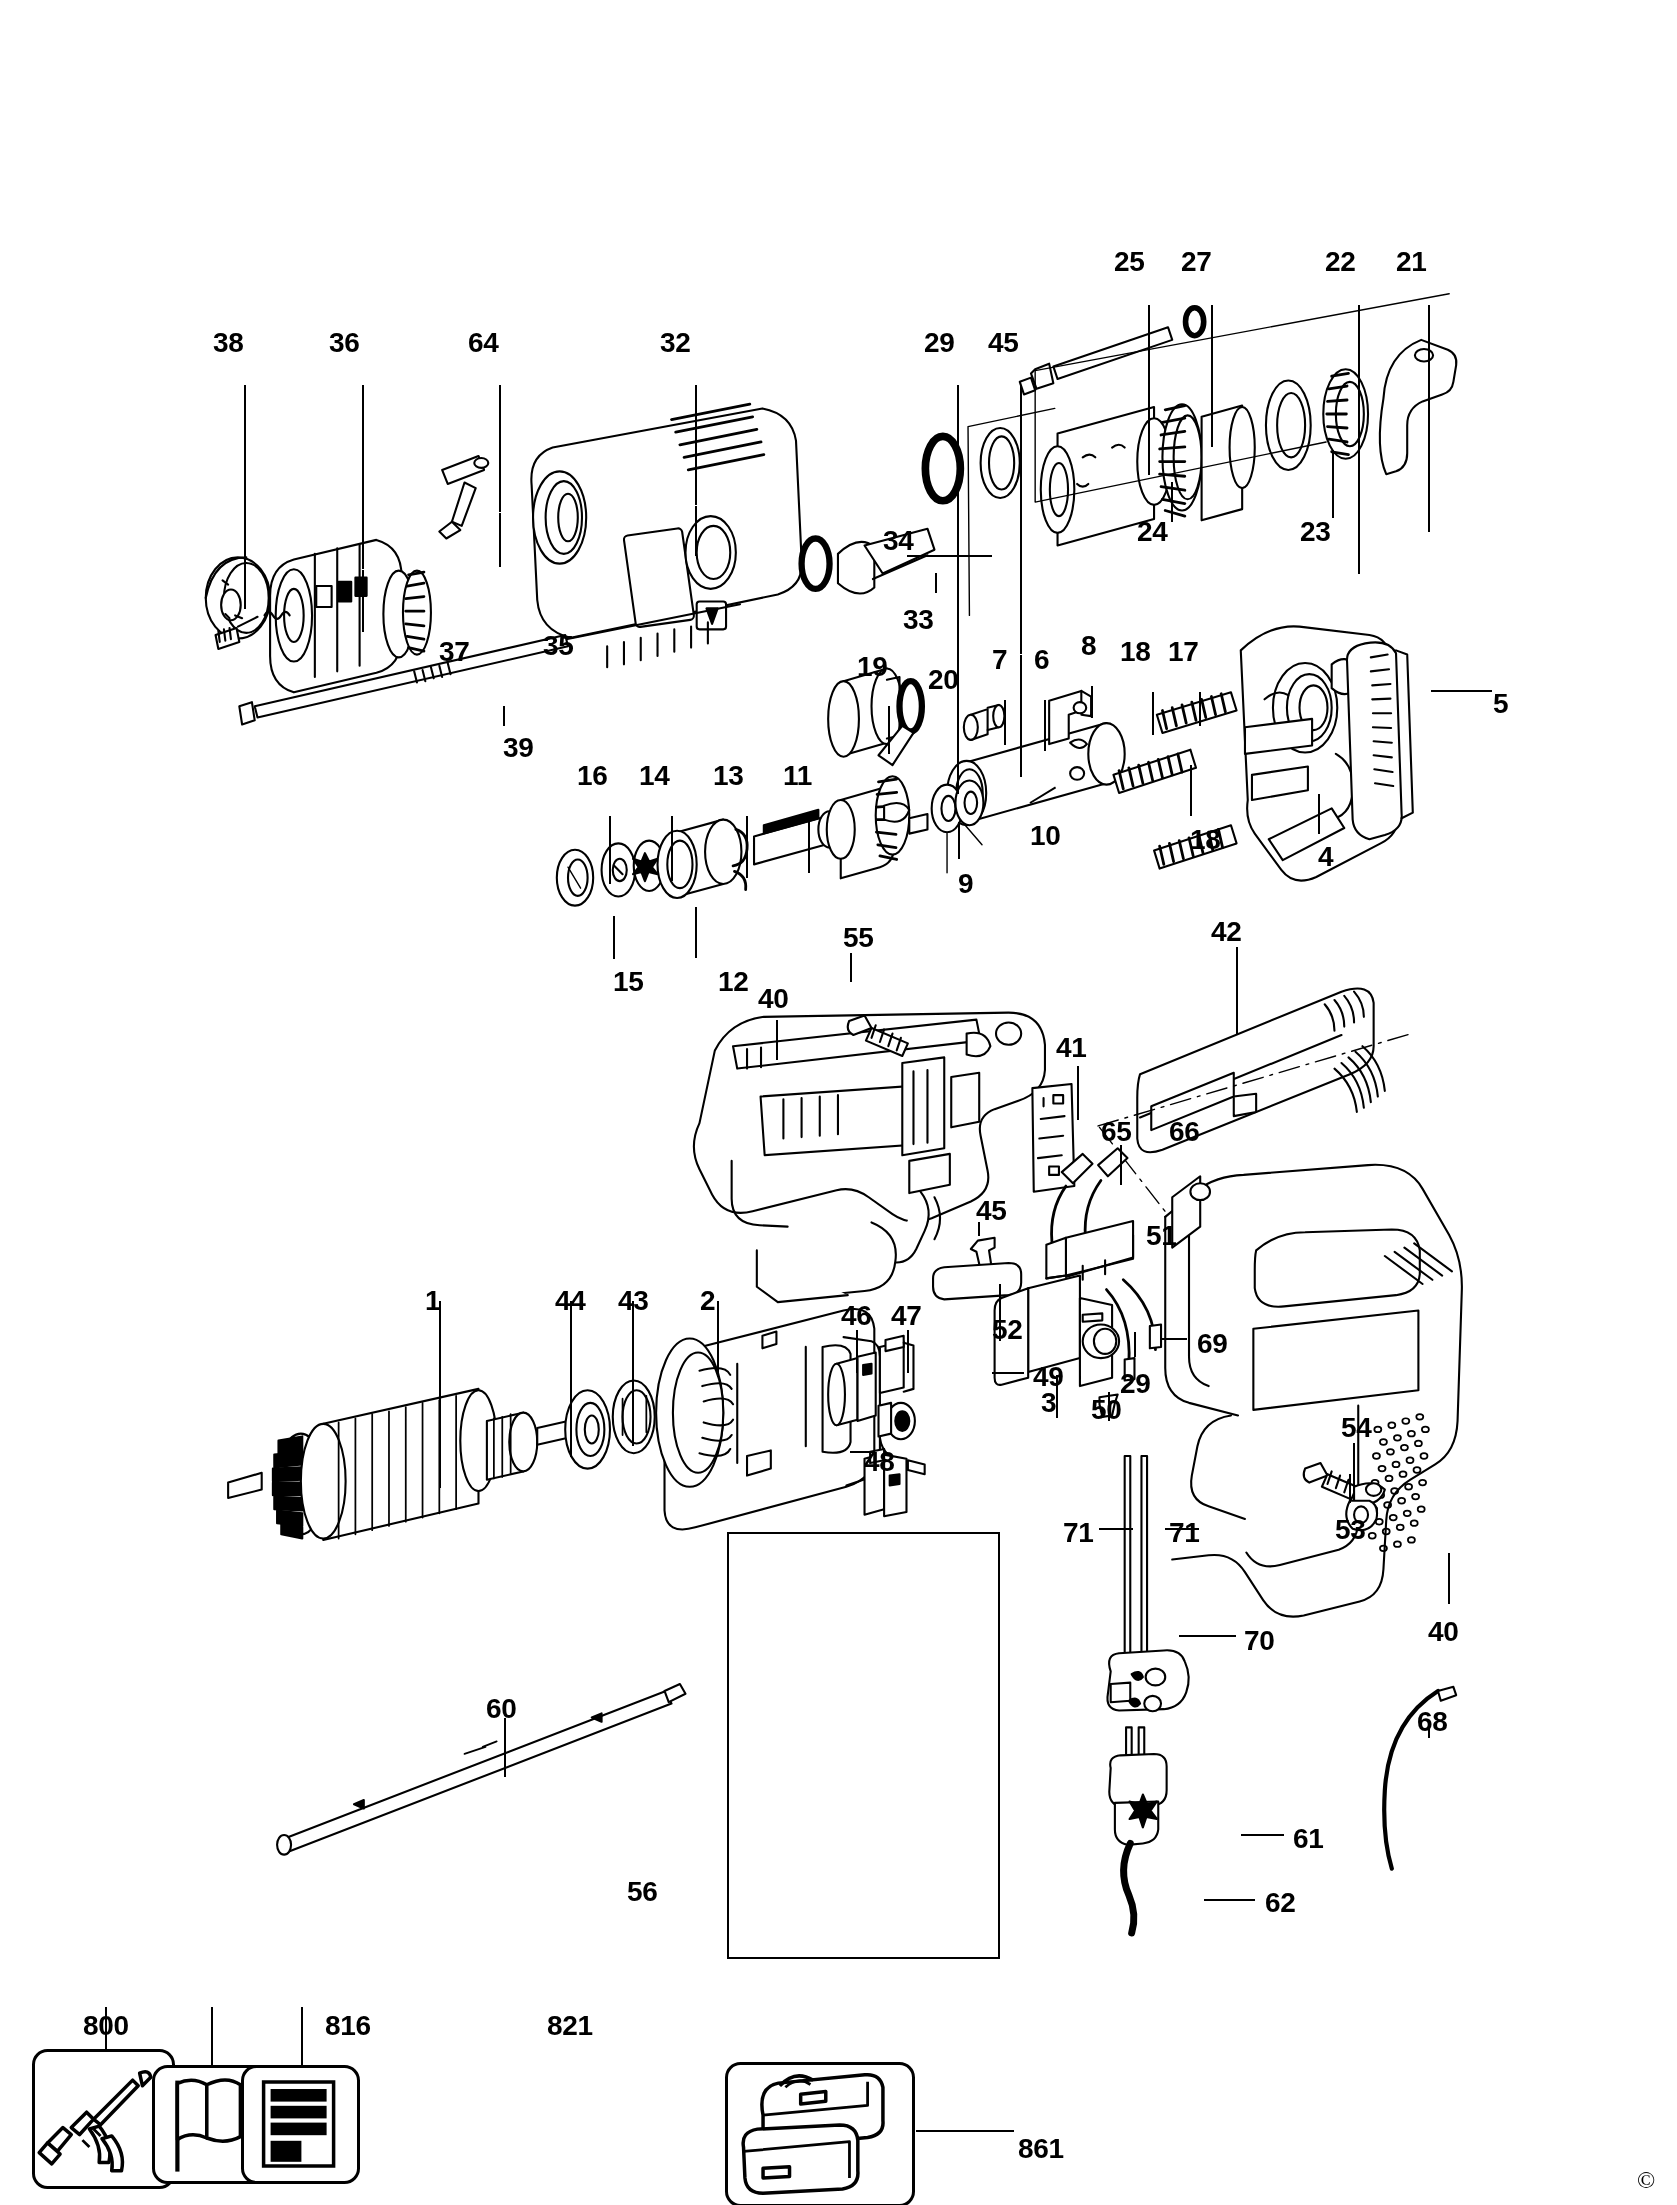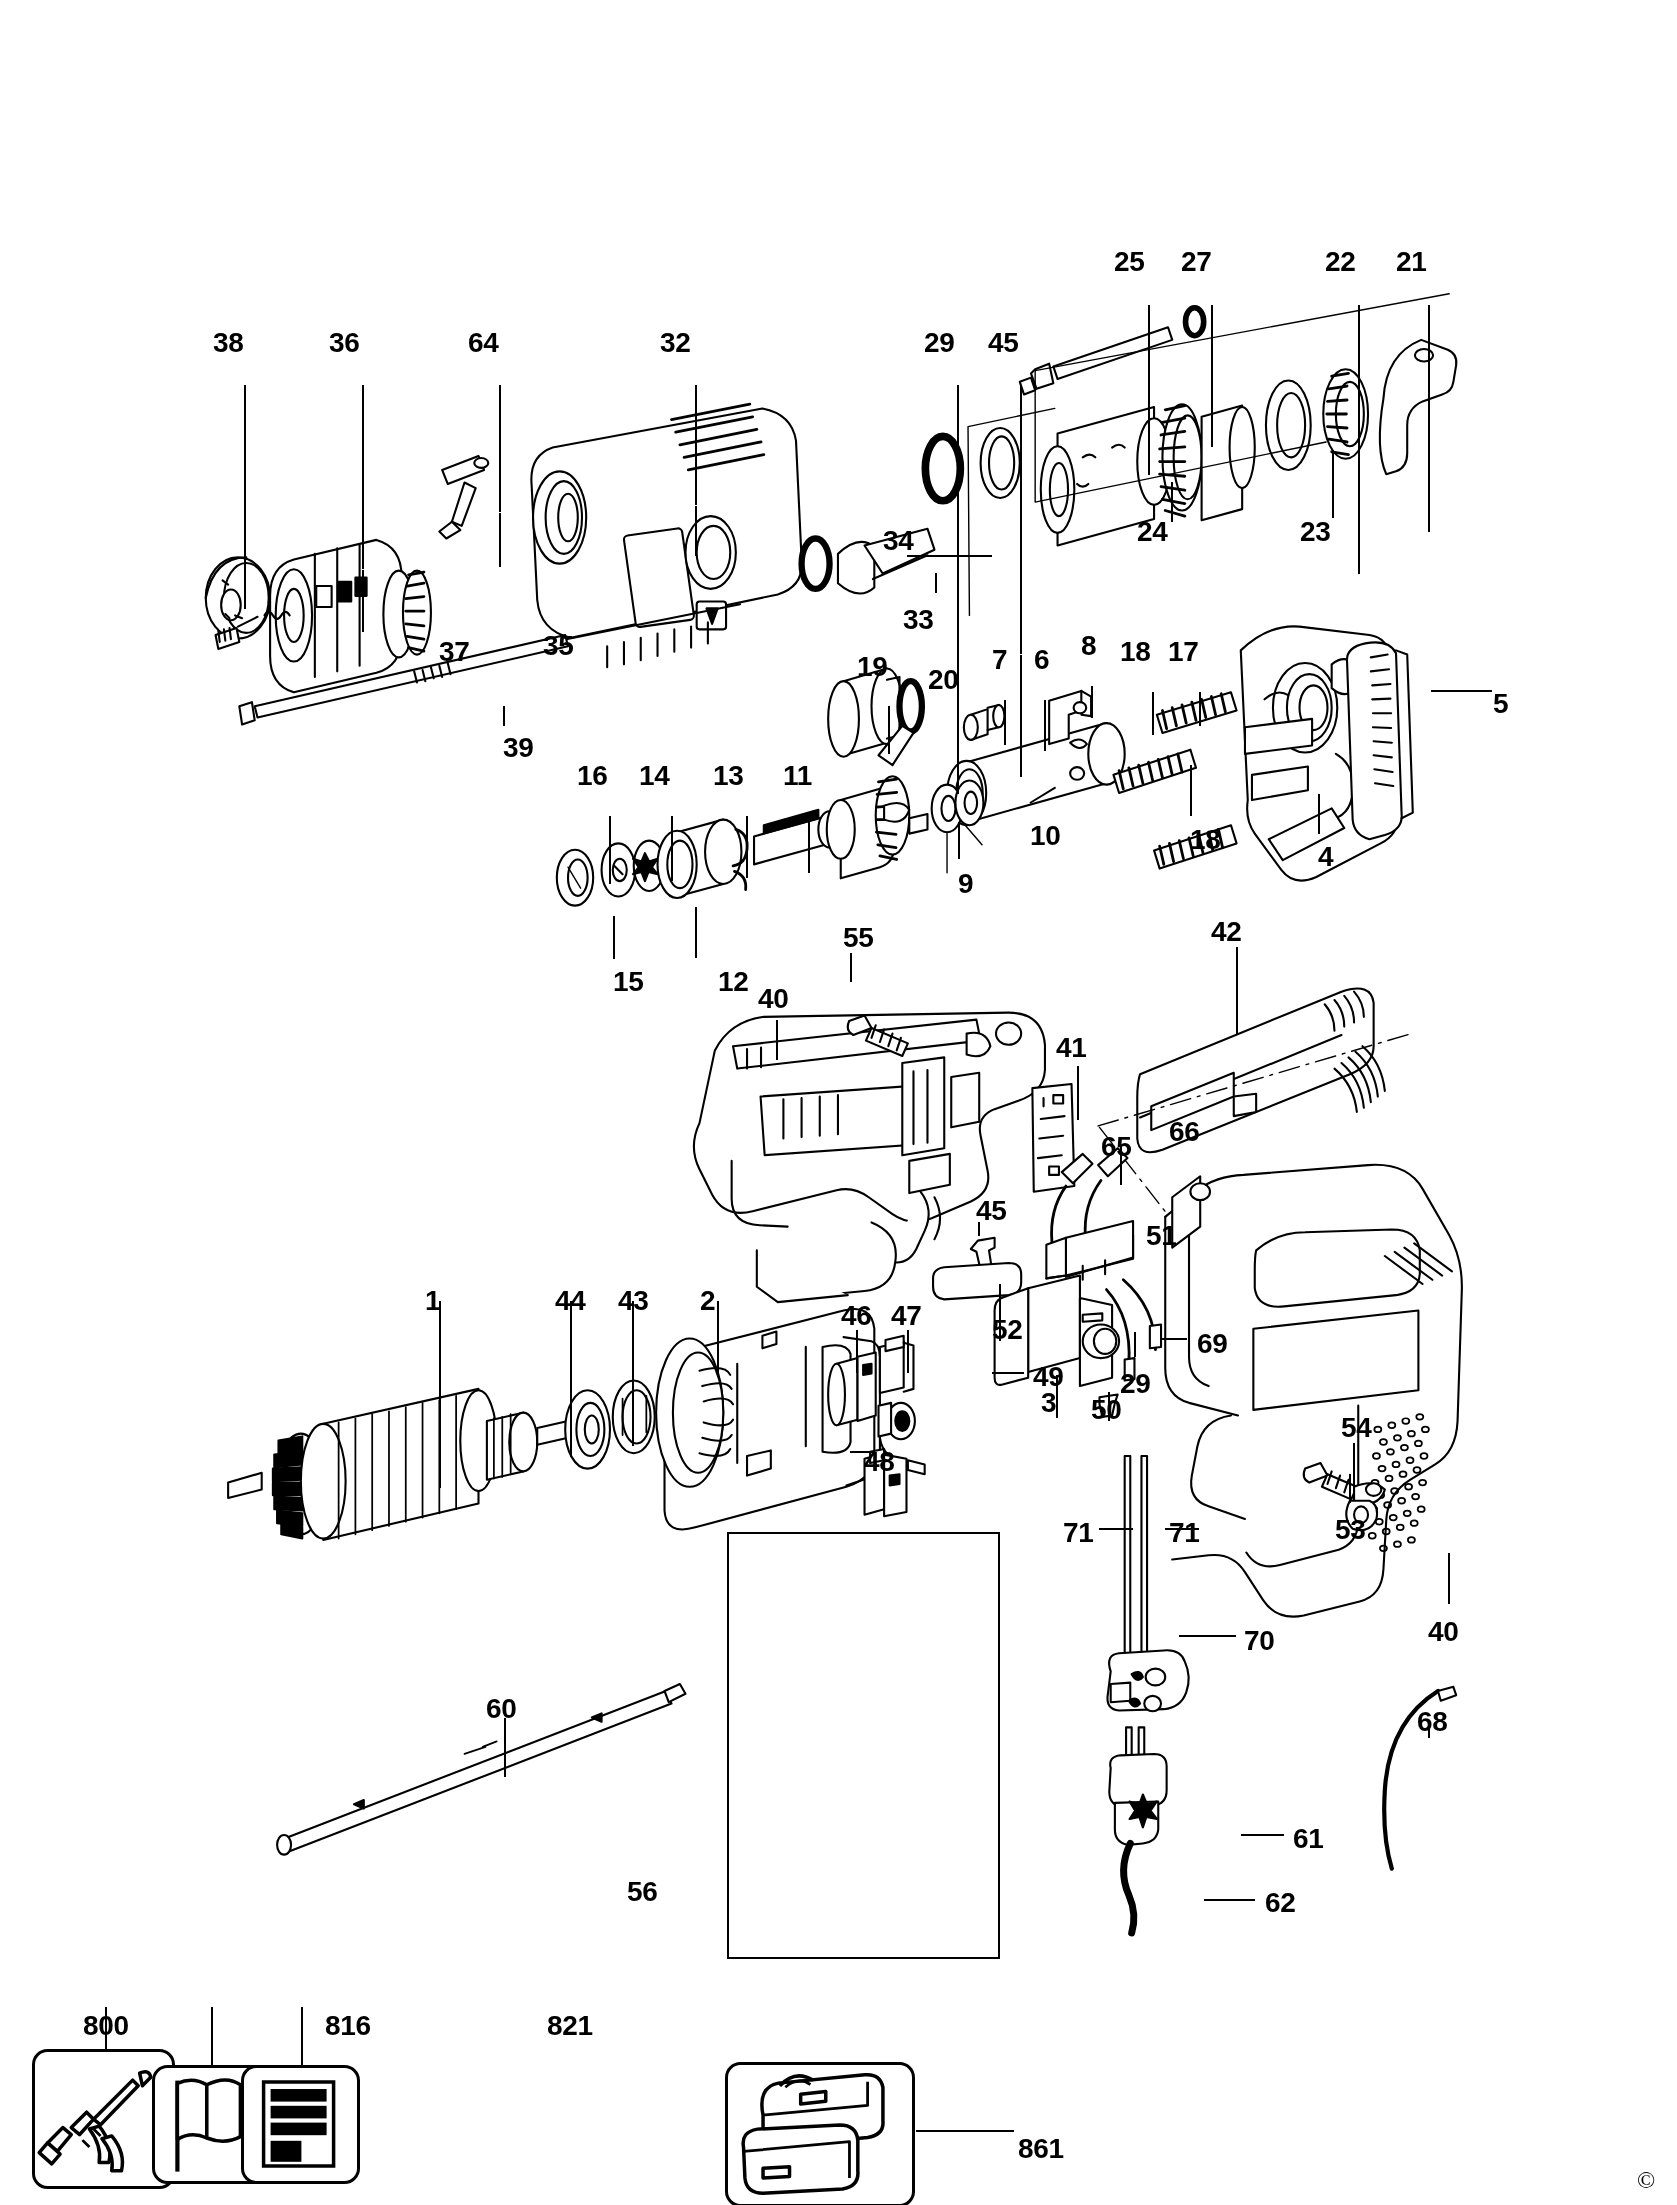--- a/index.html
+++ b/index.html
@@ -840,21 +840,21 @@
       <div class="lead v" style="left: 808px; top: 816px; height: 57px;"></div>
       <div class="lbl" style="left: 613px; top: 968px;">15</div>
       <div class="lbl" style="left: 695px; top: 968px; margin-left: 23px;">12</div>
       <div class="lbl" style="left: 958px; top: 870px;">9</div>
       <div class="lbl" style="left: 1030px; top: 822px;">10</div>
       <div class="lbl" style="left: 843px; top: 924px;">55</div>
       <div class="lbl" style="left: 758px; top: 985px;">40</div>
       <div class="lbl" style="left: 1056px; top: 1034px;">41</div>
       <div class="lbl" style="left: 1211px; top: 918px;">42</div>
       <div class="lbl" style="left: 976px; top: 1197px;">45</div>
-      <div class="lbl" style="left: 1101px; top: 1118px; margin-top: 15px;">65</div>
+      <div class="lbl" style="left: 1101px; top: 1118px;">65</div>
       <div class="lbl" style="left: 1169px; top: 1118px;">66</div>
       <div class="lbl" style="left: 1146px; top: 1174px; margin-top: 48px;">51</div>
       <div class="lbl" style="left: 425px; top: 1287px;">1</div>
       <div class="lbl" style="left: 555px; top: 1287px;">44</div>
       <div class="lbl" style="left: 618px; top: 1287px;">43</div>
       <div class="lbl" style="left: 700px; top: 1287px;">2</div>
       <div class="lbl" style="left: 841px; top: 1302px;">46</div>
       <div class="lbl" style="left: 891px; top: 1302px;">47</div>
       <div class="lbl" style="left: 1033px; top: 1363px;">49</div>
       <div class="lbl" style="left: 864px; top: 1448px;">48</div>

